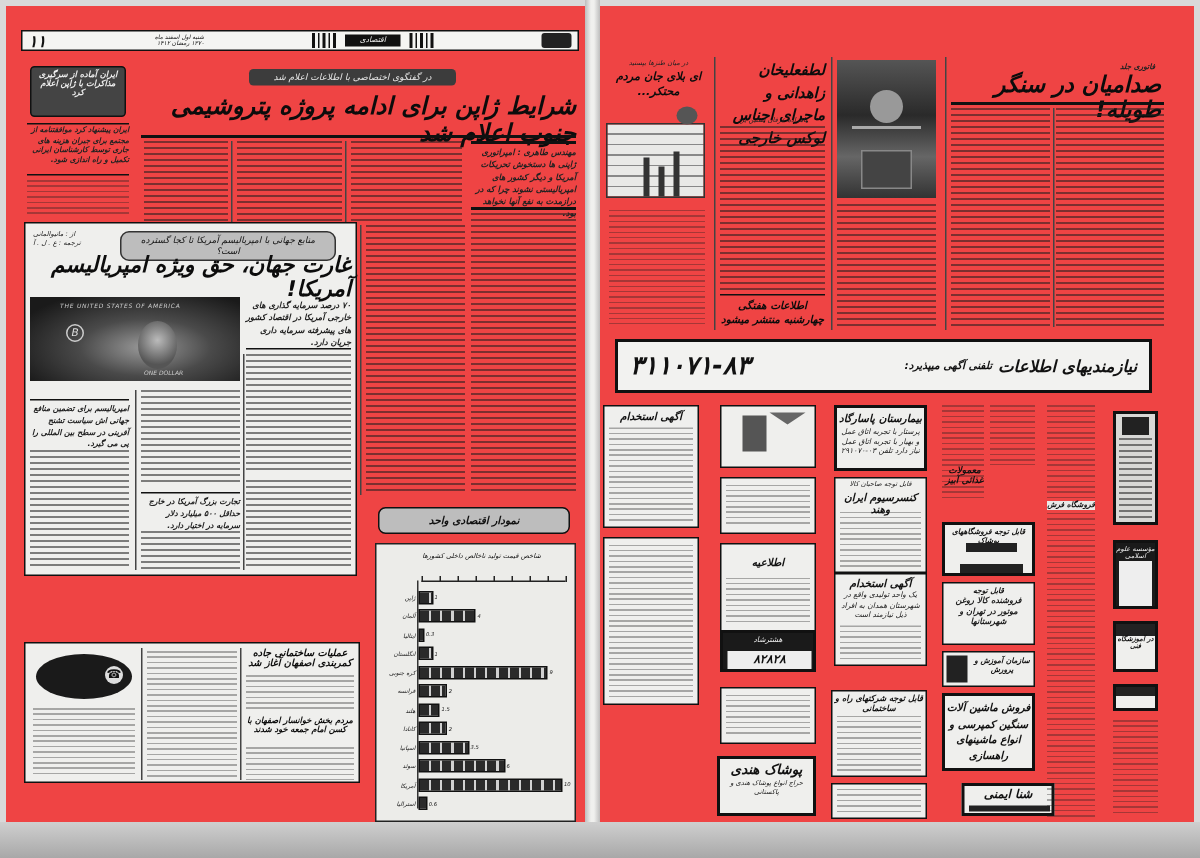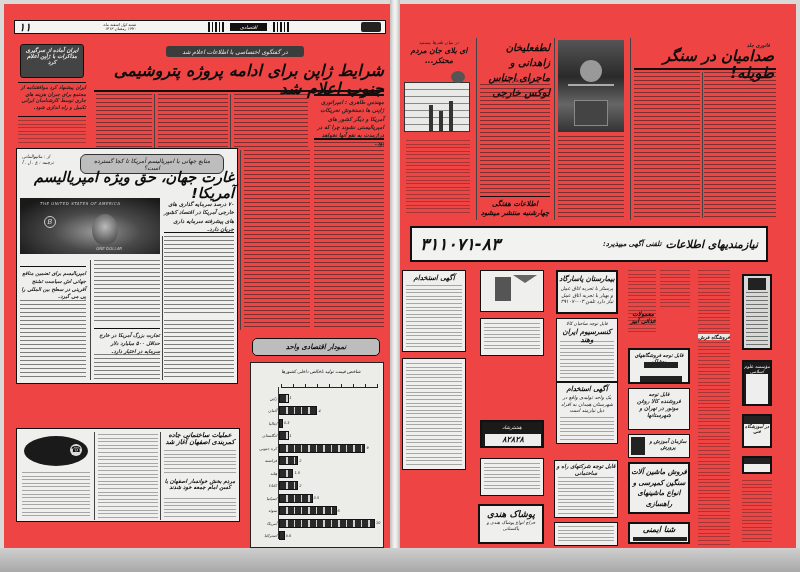--- a/index.html
+++ b/index.html
@@ -298,20 +298,24 @@
       <div class="txt light" style="left:3px; top:4px; width:56px; height:102px;"></div>
     </div>
 
     <div class="box" style="left:80px; top:266px; width:64px; height:42px;">
       <div style="position:absolute; left:14px; top:6px; width:16px; height:24px; background:#555;"></div>
       <div style="position:absolute; left:32px; top:4px; width:0; height:0; border-left:12px solid transparent; border-right:12px solid transparent; border-top:8px solid #666;"></div>
     </div>
     <div class="box" style="left:80px; top:314px; width:64px; height:38px;">
       <div class="txt light" style="left:3px; top:4px; width:56px; height:28px;"></div>
     </div>
+    <div class="box" style="left:80px; top:358px; width:64px; height:60px;">
+      <div class="ad-title" style="margin-top:8px;">اطلاعیه</div>
+      <div class="txt light" style="left:3px; top:22px; width:56px; height:32px;"></div>
+    </div>
     <div class="box thick dark" style="left:80px; top:416px; width:64px; height:28px;">
       <div style="font-size:5px; text-align:center; margin-top:2px;">هشترشاد</div>
       <div style="position:absolute; left:3px; top:12px; width:56px; height:12px; background:#eee; color:#111; font-weight:bold; font-size:8px; text-align:center; line-height:12px;">۸۲۸۲۸</div>
     </div>
     <div class="box" style="left:80px; top:454px; width:64px; height:38px;">
       <div class="txt light" style="left:3px; top:4px; width:56px; height:28px;"></div>
     </div>
     <div class="box thick" style="left:156px; top:266px; width:62px; height:44px;">
       <div class="ad-title" style="margin-top:3px;">بیمارستان پاسارگاد</div>
       <div class="small" style="padding:2px; text-align:center; font-size:5px;">پرستار با تجربه اتاق عمل و بهیار با تجربه اتاق عمل نیاز دارد تلفن ۰۳-۲۹۱۰۷۰</div>
@@ -353,21 +357,21 @@
       <div class="ad-title" style="font-size:5px; margin-top:2px;">قابل توجه</div>
       <div class="small" style="padding:1px 2px; text-align:center; font-size:5.5px; font-weight:bold;">فروشنده کالا روغن موتور در تهران و شهرستانها</div>
     </div>
     <div class="box" style="left:228px; top:430px; width:62px; height:24px;">
       <div style="position:absolute; left:2px; top:2px; width:14px; height:18px; background:#222;"></div>
       <div class="ad-title" style="position:absolute; left:18px; top:3px; width:42px; font-size:5px;">سازمان آموزش و پرورش</div>
     </div>
     <div class="box thick" style="left:228px; top:458px; width:62px; height:52px;">
       <div class="ad-big" style="margin-top:3px; font-size:7px; line-height:1.5;">فروش ماشین آلات سنگین کمپرسی و انواع ماشینهای راهسازی</div>
     </div>
-    <div class="box thick" style="left:228px; top:518px; width:62px; height:22px;">
+    <div class="box thick" style="left:241px; top:518px; width:62px; height:22px;">
       <div class="ad-big" style="margin-top:1px; font-size:8px;">شنا ایمنی</div>
       <div style="position:absolute; left:3px; top:13px; width:54px; height:4px; background:#222;"></div>
     </div>
 
     <div class="txt light" style="left:298px; top:266px; width:32px; height:276px;"></div>
     <div class="ad-title" style="position:absolute; left:298px; top:330px; width:32px; font-size:5px; background:#e9e9e7;">فروشگاه فرش</div>
 
     <div class="box thick" style="left:342px; top:270px; width:30px; height:76px; background:#d8d8d6;">
       <div style="position:absolute; left:4px; top:2px; width:18px; height:12px; background:#222;"></div>
       <div class="txt" style="left:2px; top:16px; width:22px; height:56px;"></div>

